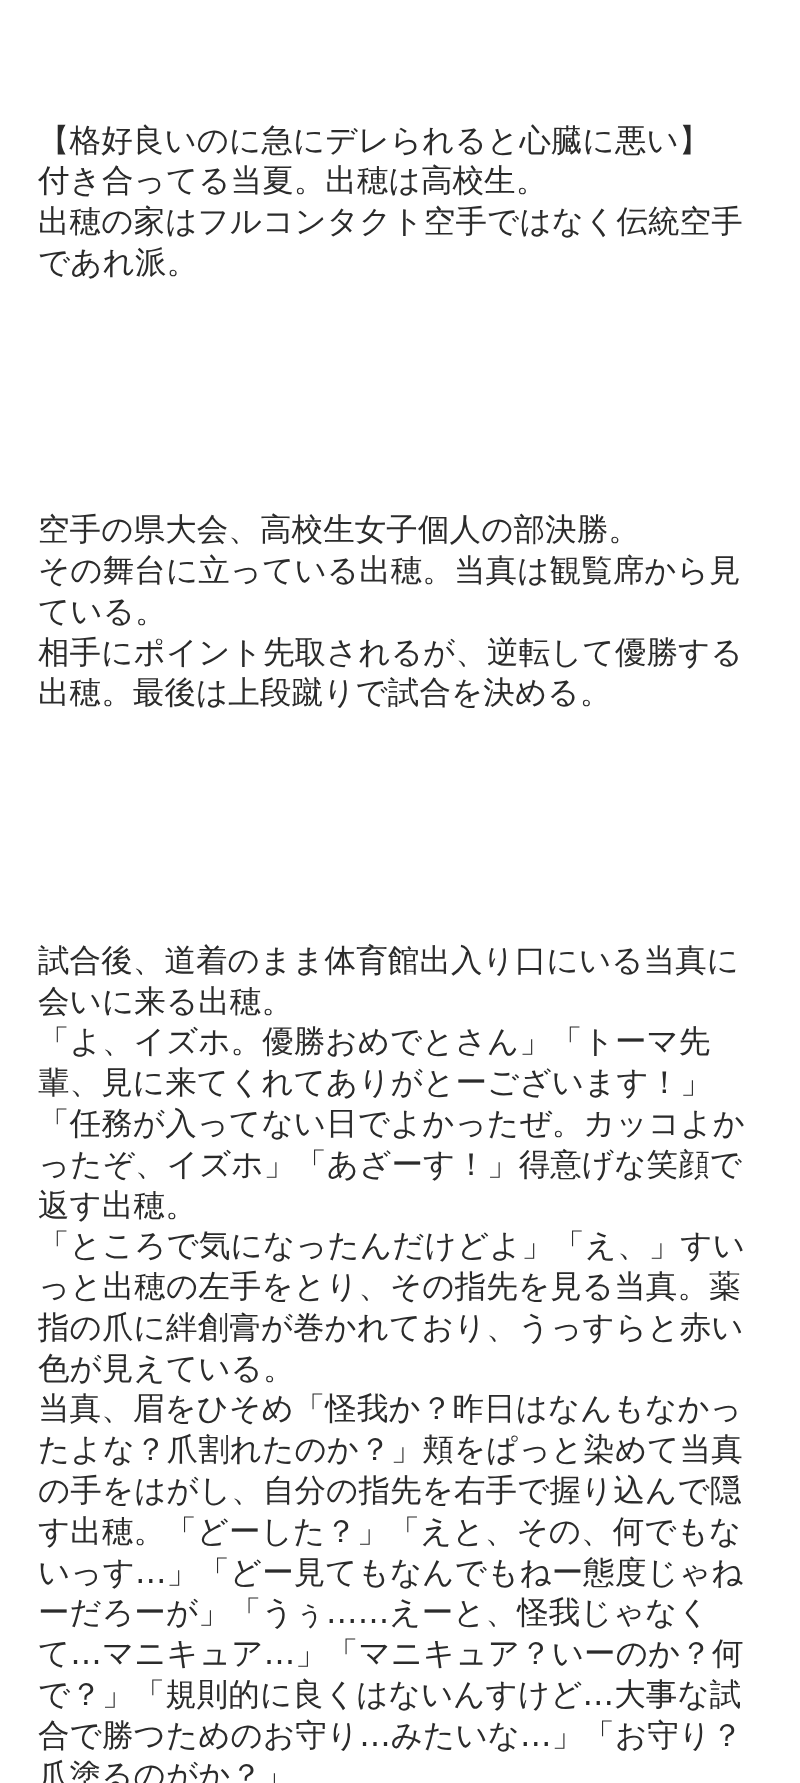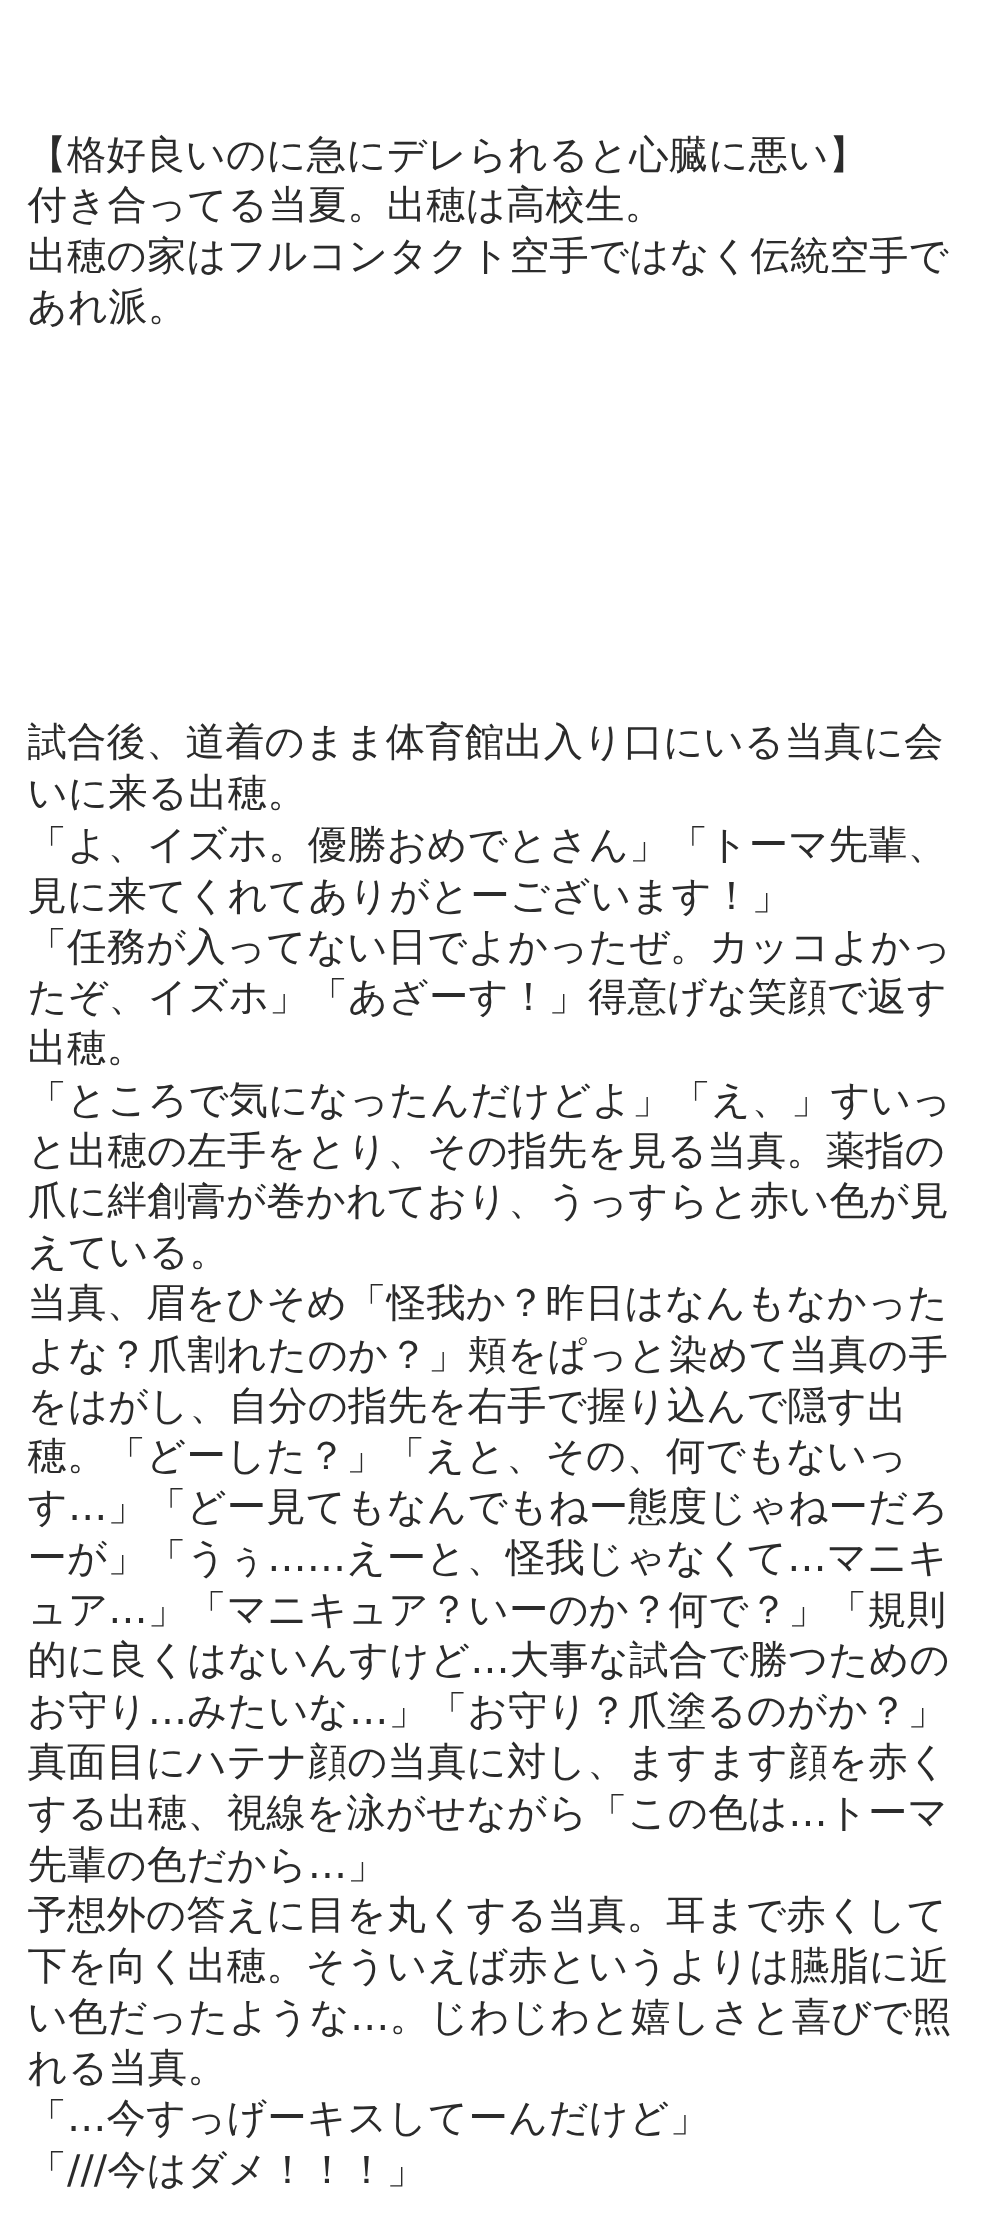--- a/index.html
+++ b/index.html
@@ -23,38 +23,41 @@
     color: #2b2b2b;
     font-size: 31.5px;
     line-height: 1.295;
     letter-spacing: 0.1px;
     font-weight: 500;
     white-space: pre-wrap;
     word-break: break-all;
     overflow-wrap: anywhere;
   }
   .para {
-    margin: 0;
+    margin: 16px;
     white-space: pre-wrap;
     word-break: break-all;
     overflow-wrap: anywhere;
   }
   .spacer {
     height: 31.5px;
   }
 </style>
 </head>
 <body>
 
 <div class="page">
   <div class="text-body">
     <p class="para">【格好良いのに急にデレられると心臓に悪い】
 付き合ってる当夏。出穂は高校生。
 出穂の家はフルコンタクト空手ではなく伝統空手であれ派。</p>
     <div class="spacer"></div>
+    <p class="para">空手の県大会、高校生女子個人の部決勝。
+その舞台に立っている出穂。当真は観覧席から見ている。
+相手にポイント先取されるが、逆転して優勝する出穂。最後は上段蹴りで試合を決める。</p>
     <div class="spacer"></div>
     <p class="para">試合後、道着のまま体育館出入り口にいる当真に会いに来る出穂。
 「よ、イズホ。優勝おめでとさん」「トーマ先輩、見に来てくれてありがとーございます！」
 「任務が入ってない日でよかったぜ。カッコよかったぞ、イズホ」「あざーす！」得意げな笑顔で返す出穂。
 「ところで気になったんだけどよ」「え、」すいっと出穂の左手をとり、その指先を見る当真。薬指の爪に絆創膏が巻かれており、うっすらと赤い色が見えている。
 当真、眉をひそめ「怪我か？昨日はなんもなかったよな？爪割れたのか？」頬をぱっと染めて当真の手をはがし、自分の指先を右手で握り込んで隠す出穂。「どーした？」「えと、その、何でもないっす…」「どー見てもなんでもねー態度じゃねーだろーが」「うぅ……えーと、怪我じゃなくて…マニキュア…」「マニキュア？いーのか？何で？」「規則的に良くはないんすけど…大事な試合で勝つためのお守り…みたいな…」「お守り？爪塗るのがか？」
 真面目にハテナ顔の当真に対し、ますます顔を赤くする出穂、視線を泳がせながら「この色は…トーマ先輩の色だから…」
 予想外の答えに目を丸くする当真。耳まで赤くして下を向く出穂。そういえば赤というよりは臙脂に近い色だったような…。じわじわと嬉しさと喜びで照れる当真。
 「…今すっげーキスしてーんだけど」
 「///今はダメ！！！」</p>

